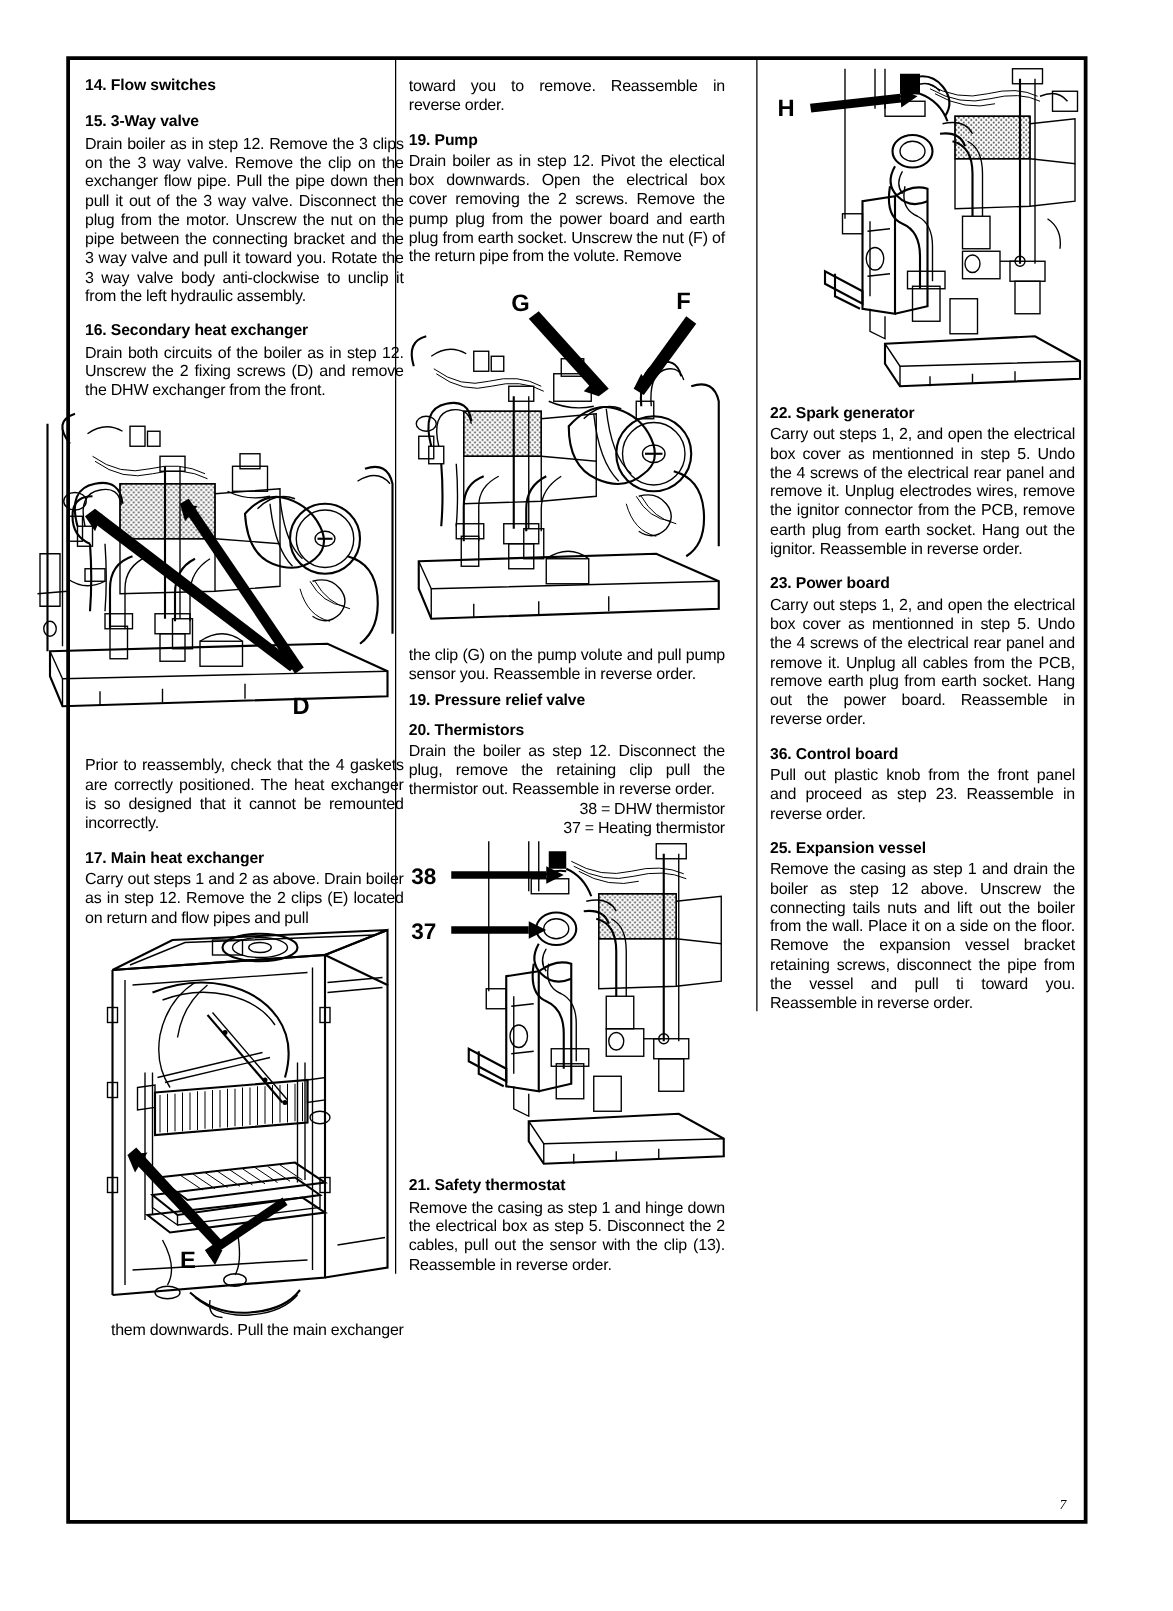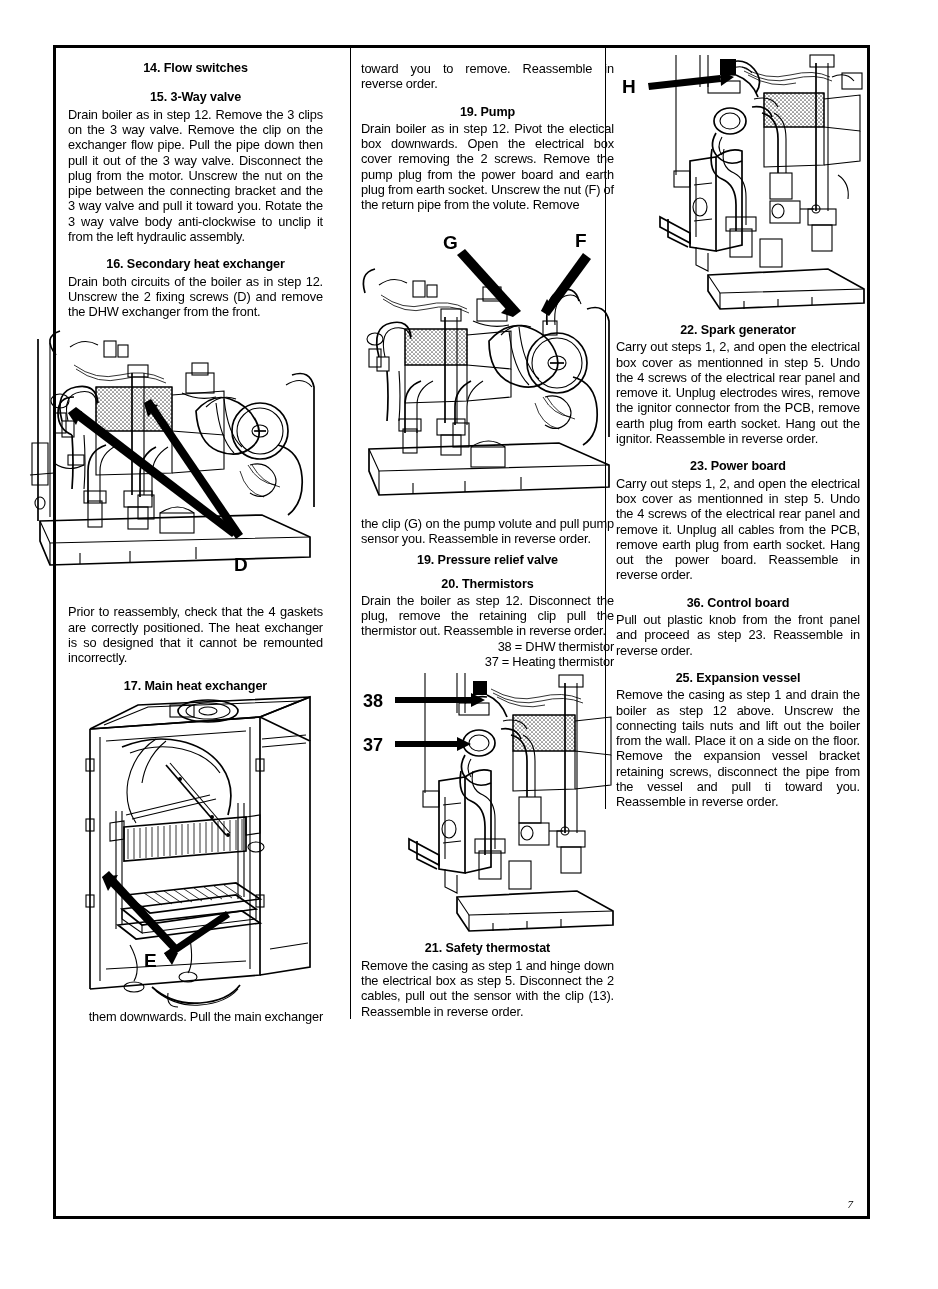--- a/index.html
+++ b/index.html
@@ -3,23 +3,23 @@
 <meta charset="utf-8">
 <style>
   html,body{margin:0;padding:0;background:#ffffff;}
   body{width:938px;height:1289px;position:relative;font-family:"Liberation Sans",sans-serif;
        -webkit-font-smoothing:none;}
   #page{position:absolute;left:53px;top:45px;width:817px;height:1174px;
         border-left:3px solid #000;border-top:3px solid #000;border-right:3px solid #000;
         border-bottom:3px solid #000;box-sizing:border-box;background:#fff;}
   .col{position:absolute;top:0;box-sizing:border-box;}
   #col1{left:0px;width:277px;padding:13px 10px 0 12px;}
-  #col2{left:294px;width:272px;padding:13px 8px 0 10px;border-left:1px solid #000;}
+  #col2{left:260px;width:272px;padding:13px 8px 0 10px;border-left:1px solid #000;}
   #col3{left:549px;width:265px;padding:13px 10px 0 10px;border-left:1px solid #000;}
-  h3{font-size:12.6px;font-weight:bold;margin:0 0 1px 0;line-height:1.22;letter-spacing:-0.1px;text-align:center;}
+  h3{font-size:12.6px;font-weight:bold;margin:0 0 1px 0;line-height:1.22;letter-spacing:-0.1px;}
   p.body{font-size:12.8px;margin:0;line-height:1.195;text-align:justify;letter-spacing:-0.15px;
          word-spacing:-0.2px;}
   p.nojust{text-align:right;}
   .gap{height:13px;}
   .gap-s{height:7px;}
   .fig{position:relative;overflow:visible;}
   svg{display:block;overflow:visible;}
   .lbl{font-size:19px;font-weight:bold;font-family:"Liberation Sans",sans-serif;}
   .lbl-n{font-size:18px;font-weight:bold;font-family:"Liberation Sans",sans-serif;}
   #pageno{position:absolute;right:14px;bottom:6px;font-size:11px;font-family:"Liberation Serif",serif;
@@ -146,20 +146,21 @@
         <text class="lbl" x="224" y="246">D</text>
       </svg>
       </div>
     </div>
 
     <div class="gap-s"></div>
     <p class="body">Prior to reassembly, check that the 4 gaskets are correctly positioned. The heat exchanger is so designed that it cannot be remounted incorrectly.</p>
 
     <div class="gap"></div>
     <h3>17. Main heat exchanger</h3>
+    <p class="body">Carry out steps 1 and 2 as above. Drain boiler as in step 12.  Remove the 2 clips (E) located on return and flow pipes and pull</p>
 
     <div class="fig" style="height:308px;margin-top:5px;">
       <div class="ovf2">
       <svg width="276" height="308" viewBox="0 0 276 308">
 
         <path class="ln2" d="M30 30 L30 290"></path>
         <path class="ln2" d="M30 30 L200 18 L200 276 L30 290"></path>
         <path class="ln2" d="M200 18 L250 42 L250 268 L200 276"></path>
         <path class="ln" d="M40 38 L40 282"></path>
         <path class="ln" d="M190 28 L190 270"></path>

